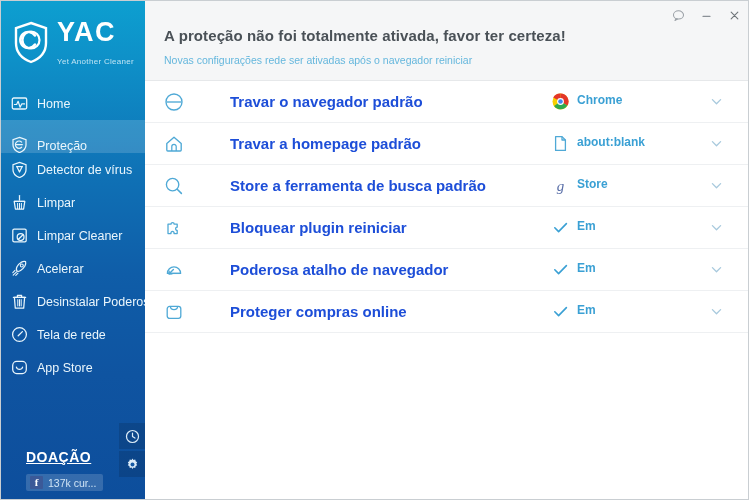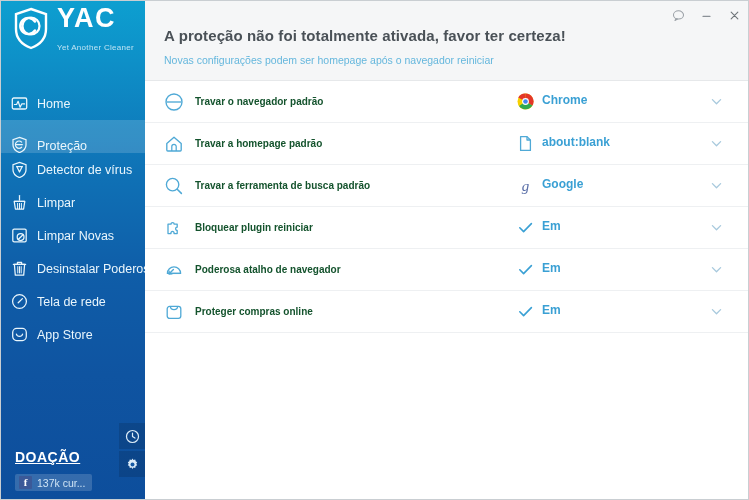--- a/index.html
+++ b/index.html
@@ -19,21 +19,21 @@
   }
 
   
   .sidebar{
     width:144px;flex:0 0 144px;height:100%;
     background:linear-gradient(180deg,#0d9fd0 0%,#0e90c8 12%,#0f72b6 34%,#0f5da8 55%,#0f54a1 75%,#0d4e9c 100%);
     position:relative;
     display:flex;flex-direction:column;
   }
   .logo-wrap{
-    height:78px;display:flex;align-items:flex-start;justify-content:center;
+    height:78px;display:flex;align-items:center;justify-content:center;
     padding-top:4px;box-sizing:border-box;
   }
   .logo{display:flex;align-items:center;gap:7px;}
   .logo-shield{width:38px;height:43px;flex:0 0 38px;}
   .logo-txt{display:flex;flex-direction:column;align-items:flex-start;line-height:1;}
   .logo-title{
     color:#ffffff;font-size:27px;font-weight:bold;letter-spacing:1.5px;
     line-height:1;
   }
   .logo-sub{
@@ -49,21 +49,21 @@
     gap:9px;
   }
   .nav-item.active{
     background:rgba(255,255,255,0.16);
     align-items:flex-end;
   }
   .nav-icon{width:17px;height:17px;flex:0 0 17px;display:block;}
   .nav-label{white-space:nowrap;}
 
   .side-bottom{
-    position:absolute;left:0;bottom:0;width:144px;
+    position:absolute;left:11px;bottom:0;width:144px;
     padding:0 0 8px 0;
   }
   .donate{
     color:#ffffff;font-size:14px;font-weight:bold;letter-spacing:.5px;
     text-decoration:underline;
     margin:0 0 7px 14px;display:inline-block;cursor:pointer;
   }
   .fb-badge{
     margin-left:14px;
     display:inline-flex;align-items:center;gap:5px;
@@ -120,22 +120,22 @@
   .list{flex:1;overflow:hidden;background:#fff;}
   .row{
     height:42px;display:flex;align-items:center;
     border-bottom:1px solid #eef0f2;
     box-sizing:border-box;
     padding-left:19px;
     cursor:default;
   }
   .row-icon{width:20px;height:20px;flex:0 0 20px;margin-right:11px;display:block;}
   .row-label{
-    font-size:10px;font-weight:bold;color:#14532d;
-    flex:0 0 322px;white-space:nowrap;
+    font-size:15px;font-weight:bold;color:#1d4ed8;
+    flex:0 0 322px;white-space:nowrap;margin-left:35px;
   }
   .row-value{
     display:flex;gap:8px;flex:1;min-width:0;
   }
   .val-icon{width:17px;height:17px;flex:0 0 17px;display:block;}
   .val-text{font-size:12px;color:#3aa0d4;font-weight:bold;white-space:nowrap;}
   .chevron{
     width:28px;flex:0 0 28px;display:flex;align-items:center;justify-content:center;
     margin-right:18px;cursor:pointer;
   }
@@ -210,23 +210,33 @@
       </div>
 
       <div class="nav-item">
         <span class="nav-icon">
           <svg viewBox="0 0 17 17" width="17" height="17">
             <rect x="1.8" y="2.2" width="13.4" height="12.6" rx="1.4" fill="none" stroke="#eaf6fc" stroke-width="1.25"></rect>
             <circle cx="9.6" cy="10.1" r="3.4" fill="none" stroke="#eaf6fc" stroke-width="1.25"></circle>
             <path d="M7.2 12.5 L12 7.7" stroke="#eaf6fc" stroke-width="1.25" stroke-linecap="round"></path>
           </svg>
         </span>
-        <span class="nav-label">Limpar Novas</span>
-      </div>
-
+        <span class="nav-label">Limpar Cleaner</span>
+      </div>
+
+      <div class="nav-item">
+        <span class="nav-icon">
+          <svg viewBox="0 0 17 17" width="17" height="17">
+            <path d="M6.2 11.2 C4 9 6.5 4.5 10 2.4 C12.7 1 14.6 1.6 14.6 1.6 C14.6 1.6 15.2 3.5 13.8 6.2 C11.7 9.7 7.2 12.2 6.2 11.2 Z" fill="none" stroke="#eaf6fc" stroke-width="1.2" stroke-linejoin="round"></path>
+            <circle cx="10.8" cy="5.5" r="1.5" fill="none" stroke="#eaf6fc" stroke-width="1.1"></circle>
+            <path d="M5.6 11.8 L2.2 15.2 M4 10.4 L1.8 12.6 M7 13.2 L4.8 15.4" stroke="#eaf6fc" stroke-width="1.1" stroke-linecap="round"></path>
+          </svg>
+        </span>
+        <span class="nav-label">Acelerar</span>
+      </div>
 
       <div class="nav-item">
         <span class="nav-icon">
           <svg viewBox="0 0 17 17" width="17" height="17">
             <path d="M3.4 4.4 h10.2 L12.7 15.2 H4.3 Z" fill="none" stroke="#eaf6fc" stroke-width="1.25" stroke-linejoin="round"></path>
             <path d="M2.4 4.4 h12.2" stroke="#eaf6fc" stroke-width="1.25" stroke-linecap="round"></path>
             <path d="M6.4 4.2 V2.4 h4.2 v1.8" fill="none" stroke="#eaf6fc" stroke-width="1.25" stroke-linejoin="round"></path>
             <path d="M6.8 6.6 v6.4 M8.5 6.6 v6.4 M10.2 6.6 v6.4" stroke="#eaf6fc" stroke-width="1" stroke-linecap="round"></path>
           </svg>
         </span>
@@ -307,21 +317,21 @@
         <div class="win-btn">
           <span>
             <svg viewBox="0 0 14 14" width="13" height="13">
               <path d="M3.4 3.4 L10.6 10.6 M10.6 3.4 L3.4 10.6" stroke="#6f757a" stroke-width="1.2" stroke-linecap="round"></path>
             </svg>
           </span>
         </div>
       </div>
 
       <div class="hdr-title">A proteção não foi totalmente ativada, favor ter certeza!</div>
-      <div class="hdr-sub">Novas configurações podem ser homepage após o navegador reiniciar</div>
+      <div class="hdr-sub">Novas configurações rede ser ativadas após o navegador reiniciar</div>
     </div>
 
     <div class="list">
 
       <div class="row">
         <span class="row-icon">
           <svg viewBox="0 0 20 20" width="20" height="20">
             <circle cx="10" cy="10" r="8" fill="none" stroke="#4fa9d6" stroke-width="1.35"></circle>
             <path d="M2.6 10 h14.8" stroke="#4fa9d6" stroke-width="1.35"></path>
           </svg>
@@ -372,28 +382,28 @@
         </span>
       </div>
 
       <div class="row">
         <span class="row-icon">
           <svg viewBox="0 0 20 20" width="20" height="20">
             <circle cx="8.6" cy="8.6" r="6.2" fill="none" stroke="#4fa9d6" stroke-width="1.35"></circle>
             <path d="M13.2 13.2 L17.4 17.4" stroke="#4fa9d6" stroke-width="1.5" stroke-linecap="round"></path>
           </svg>
         </span>
-        <span class="row-label">Travar a ferramenta de busca padrão</span>
+        <span class="row-label">Store a ferramenta de busca padrão</span>
         <span class="row-value">
           <span class="val-icon">
             <svg viewBox="0 0 17 17" width="17" height="17">
               <text x="8.5" y="13.6" font-family="Liberation Serif, serif" font-size="15" font-style="italic" text-anchor="middle" fill="#5a6fa8">g</text>
             </svg>
           </span>
-          <span class="val-text">Google</span>
+          <span class="val-text">Store</span>
         </span>
         <span class="chevron">
           <svg viewBox="0 0 14 14" width="13" height="13">
             <path d="M2.6 5 L7 9.4 L11.4 5" fill="none" stroke="#a7c9dd" stroke-width="1.4" stroke-linecap="round" stroke-linejoin="round"></path>
           </svg>
         </span>
       </div>
 
       <div class="row">
         <span class="row-icon">

